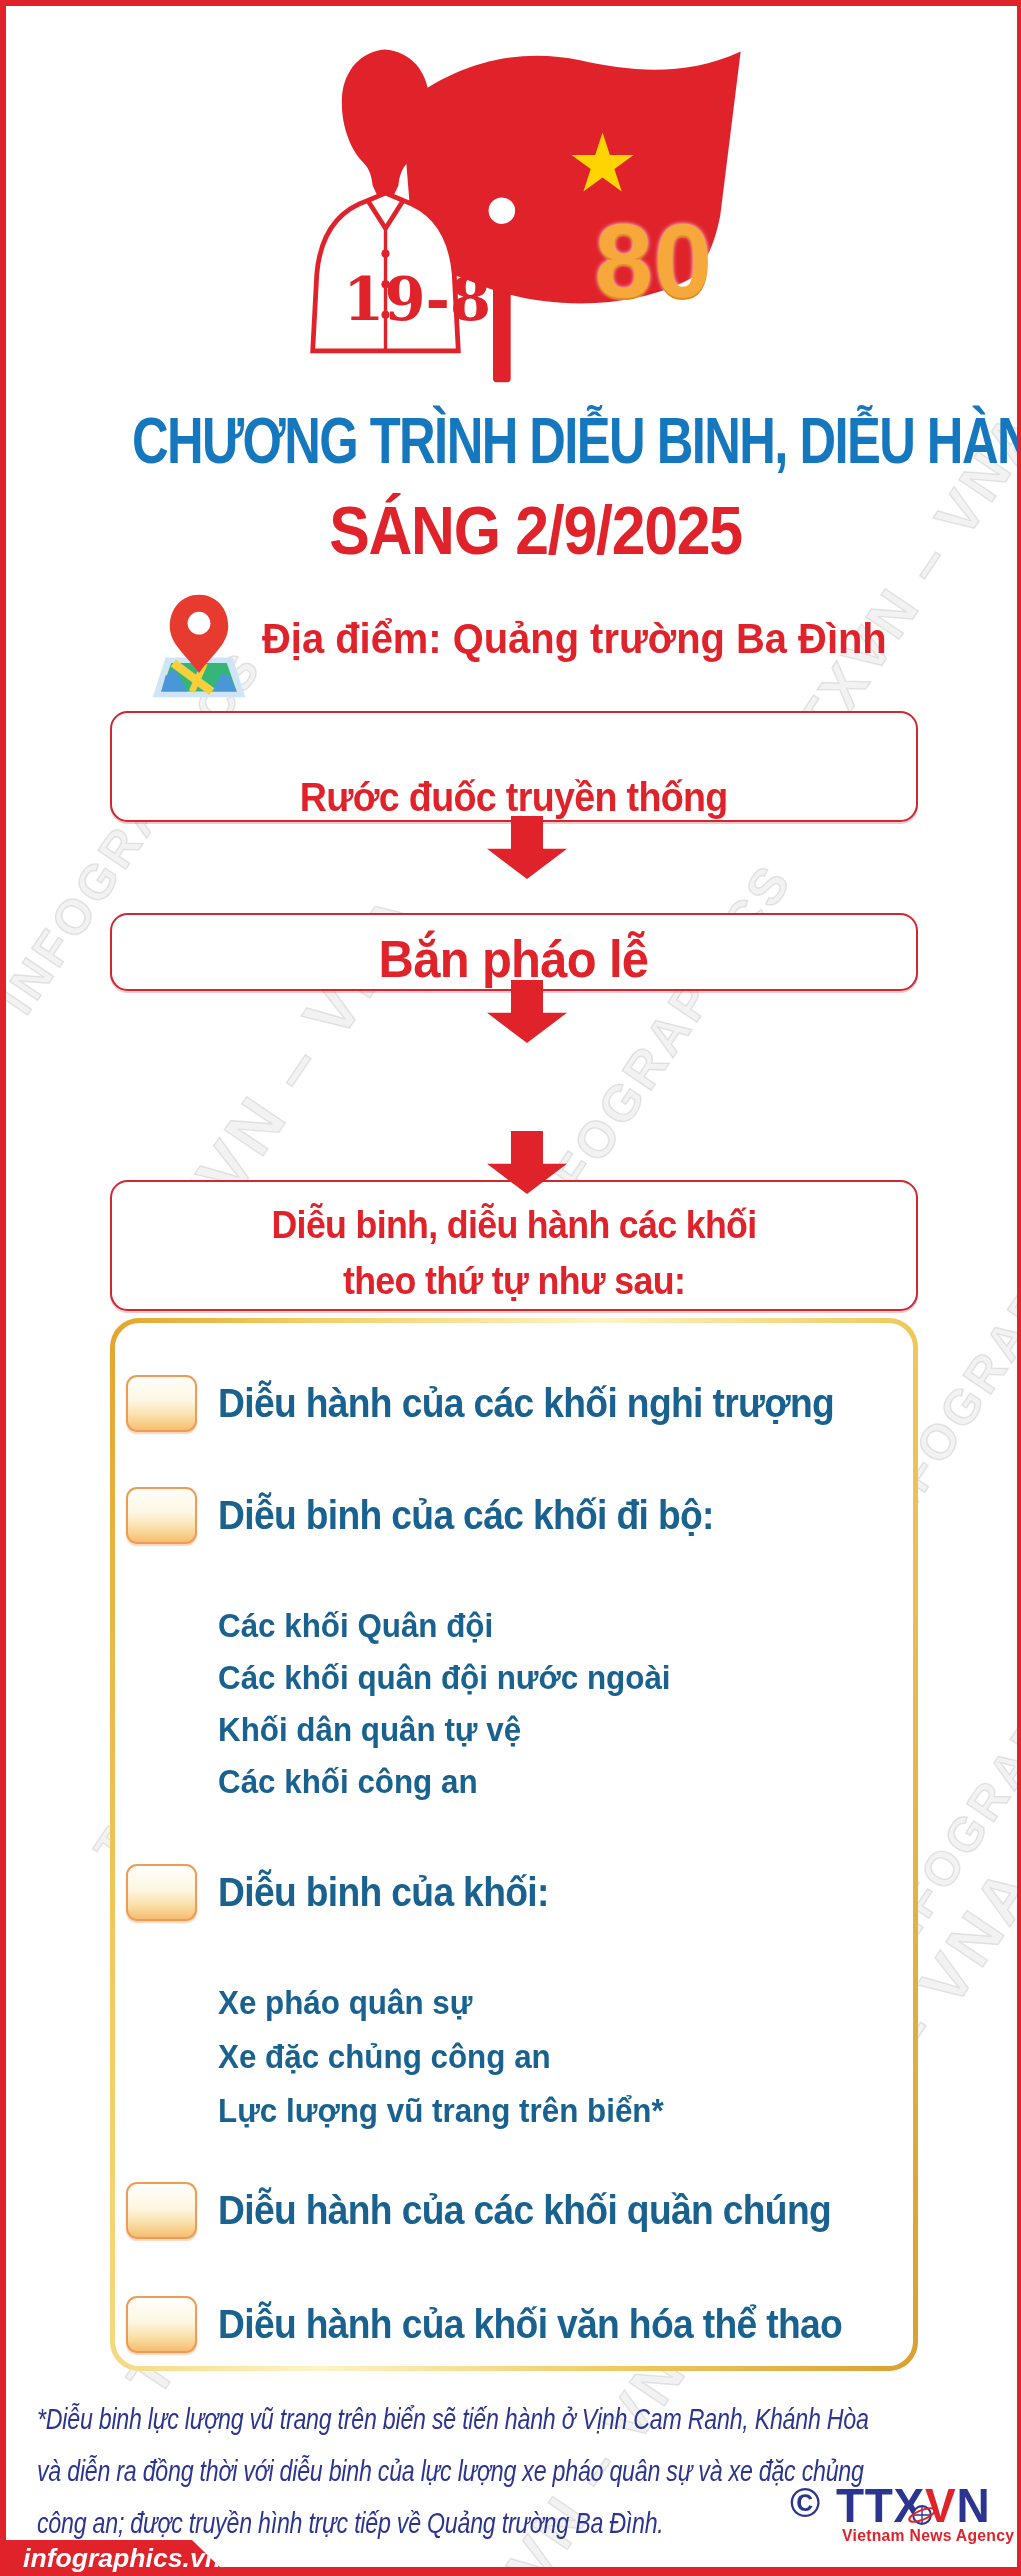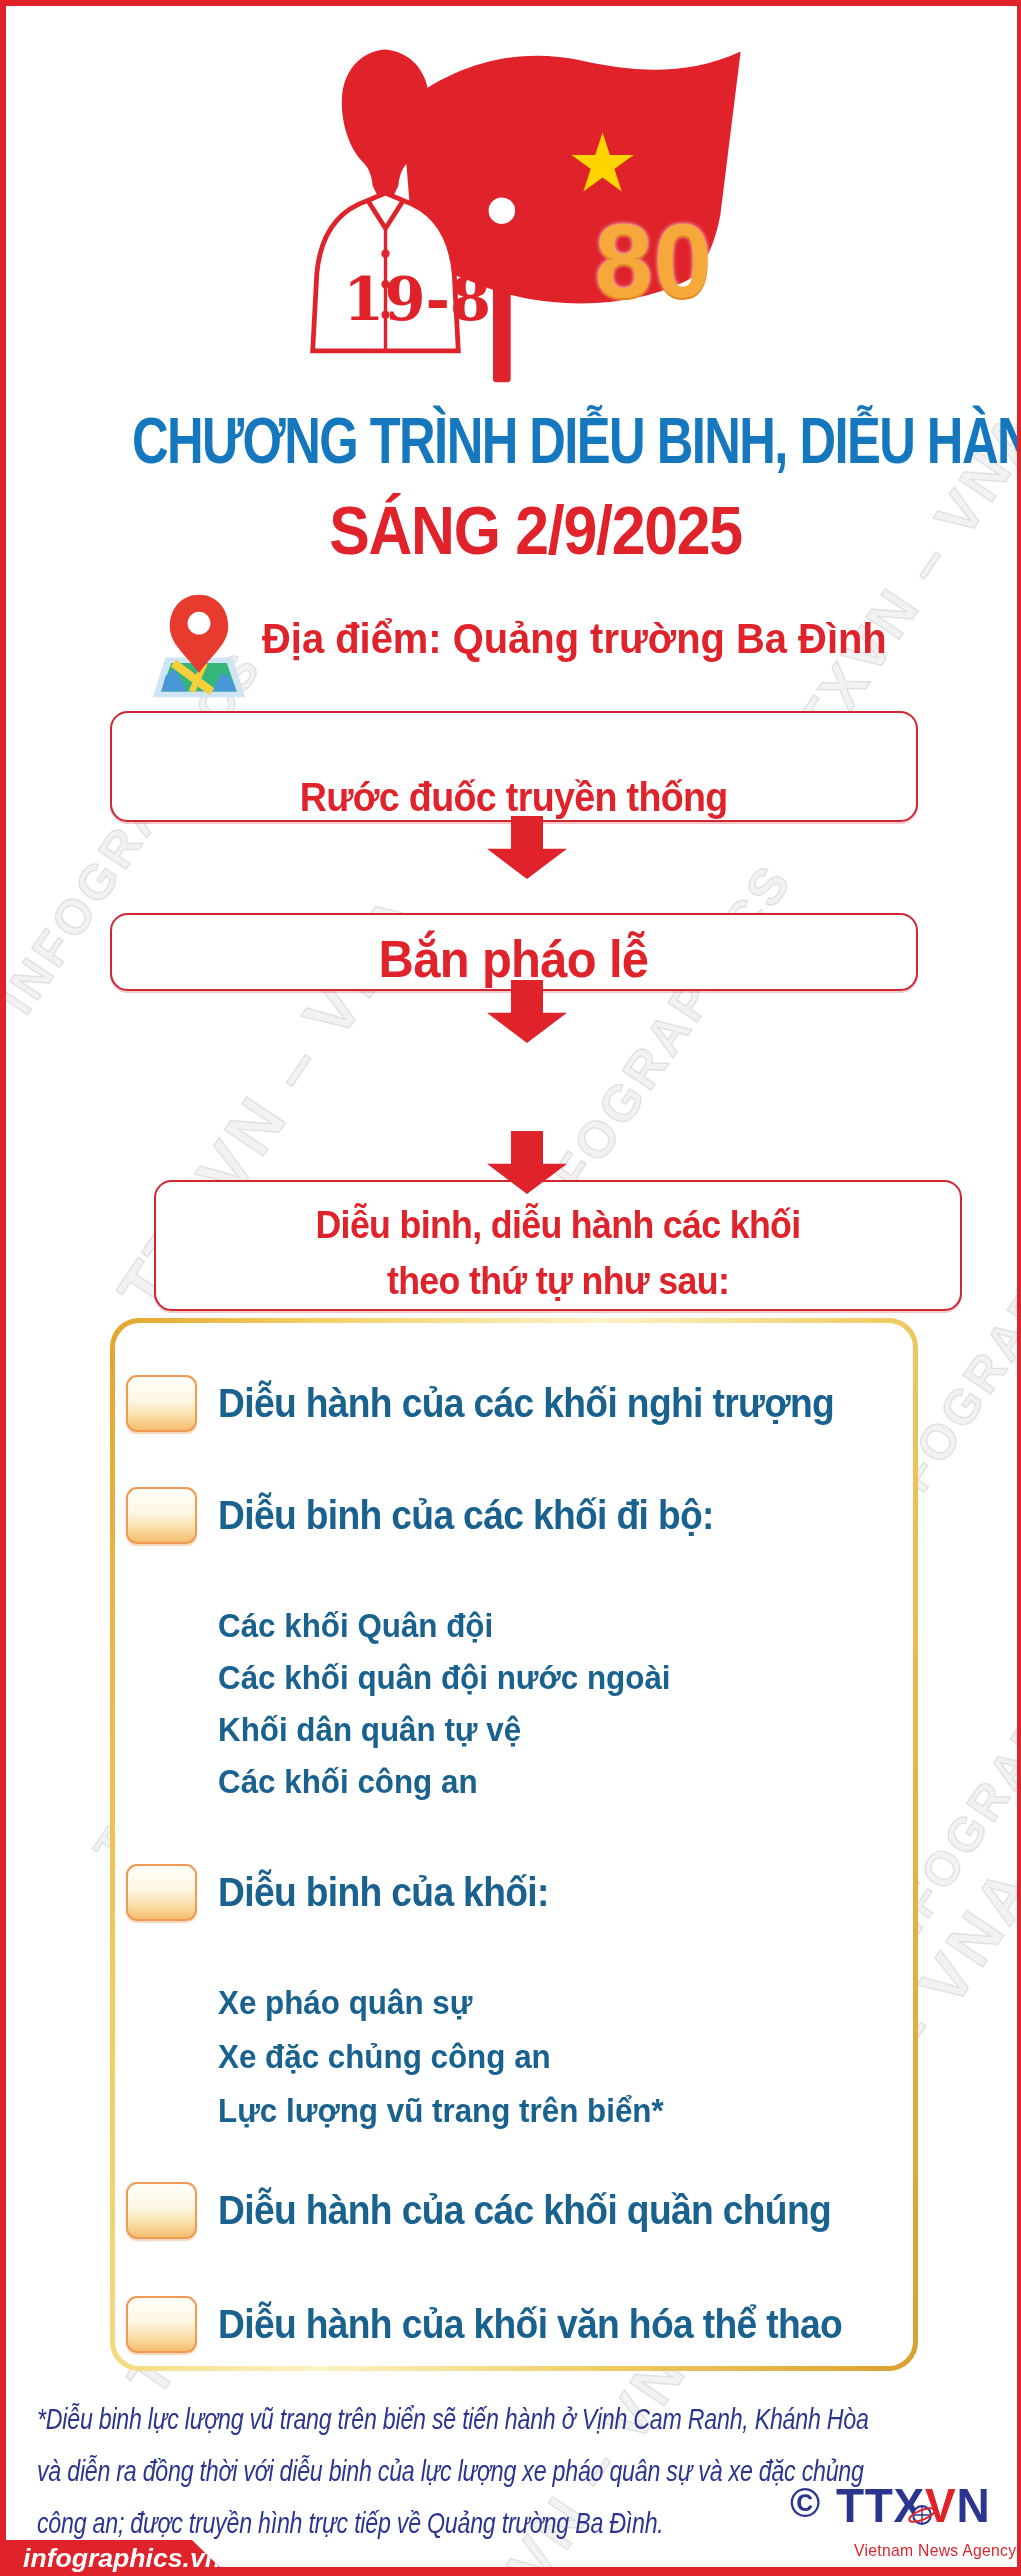--- a/index.html
+++ b/index.html
@@ -47,21 +47,21 @@
                  color:var(--red);white-space:nowrap;transform:scaleX(0.95);transform-origin:left;}
   
   .box{position:absolute;left:110px;width:808px;box-sizing:border-box;z-index:3;
        border:2.7px solid #D02730;border-radius:17.7px;background:#fff;
        display:flex;flex-direction:column;align-items:center;justify-content:flex-end;text-align:center;
        color:var(--red);font-weight:800;box-shadow:0 2px 0 rgba(208,39,48,.25);}
   .box span{display:block;transform:scaleX(0.94);transform-origin:center;letter-spacing:-0.7px;}
   .box-1{top:711px;height:111px;font-size:40px;}
   .box-2{top:913px;height:78px;font-size:52px;}
   .box-3{top:1029px;height:106px;font-size:40px;}
-  .box-4{top:1180px;height:131px;font-size:38px;line-height:56px;margin-left:44px;}
+  .box-4{top:1180px;height:131px;font-size:38px;line-height:56px;}
   .arrow{position:absolute;left:487px;width:80px;height:63px;background:var(--red);z-index:4;
          clip-path:polygon(30% 0,70% 0,70% 52%,100% 52%,50% 100%,0 52%,30% 52%);}
   .arrow-1{top:816px;} .arrow-2{top:980px;} .arrow-3{top:1131px;}
   
   .panel{position:absolute;left:110px;top:1318px;width:808px;height:1053px;z-index:2;
          border-radius:29px;box-sizing:border-box;padding:4.8px;
          background:linear-gradient(105deg,#E2A52E 0%,#F2CE62 18%,#FBF4C6 45%,#EFCB61 72%,#D9A030 100%);}
   .panel-inner{width:100%;height:100%;background:#fff;border-radius:24.5px;}
   .bullet{position:absolute;left:126px;width:71px;height:57px;z-index:3;border-radius:11px;
           border:2px solid #F09A57;box-sizing:border-box;
@@ -78,22 +78,22 @@
   .footnote{position:absolute;left:37px;top:2393px;z-index:3;color:var(--navy);
             font-size:29px;font-style:italic;line-height:52px;}
   .footnote div{white-space:nowrap;transform:scaleX(0.8);transform-origin:left;letter-spacing:-0.3px;}
   
   .agency{position:absolute;left:790px;top:2477px;width:211px;height:68px;z-index:3;}
   .agency .copy{position:absolute;left:0;top:2.7px;font-size:41px;font-weight:700;color:var(--navy);}
   .agency .mark{position:absolute;left:46px;top:0;font-size:46px;font-weight:800;letter-spacing:0.7px;
                 transform:scaleY(1.05);transform-origin:top;}
   .agency .b{color:var(--navy);} .agency .r{color:var(--red);}
   .agency .globe{position:absolute;left:117px;top:23px;}
-  .agency .name{position:absolute;left:64px;top:50px;font-size:15.7px;font-weight:400;color:var(--red);
-                white-space:nowrap;letter-spacing:0.3px;margin-top:15px;}
+  .agency .name{position:absolute;left:52px;top:50px;font-size:15.7px;font-weight:700;color:var(--red);
+                white-space:nowrap;letter-spacing:0.3px;}
 </style>
 </head>
 <body>
 
 <div class="page">
 
   <div class="wm" style="left:-82px;top:804px;font-size:49px;">INFOGRAPHICS</div>
   <div class="wm" style="left:27px;top:1063px;font-size:68px;">TTXVN – VNA</div>
   <div class="wm" style="left:436px;top:1022px;font-size:51px;">INFOGRAPHICS</div>
   <div class="wm" style="left:695px;top:559px;font-size:58px;">TTXVN – VNA</div>

